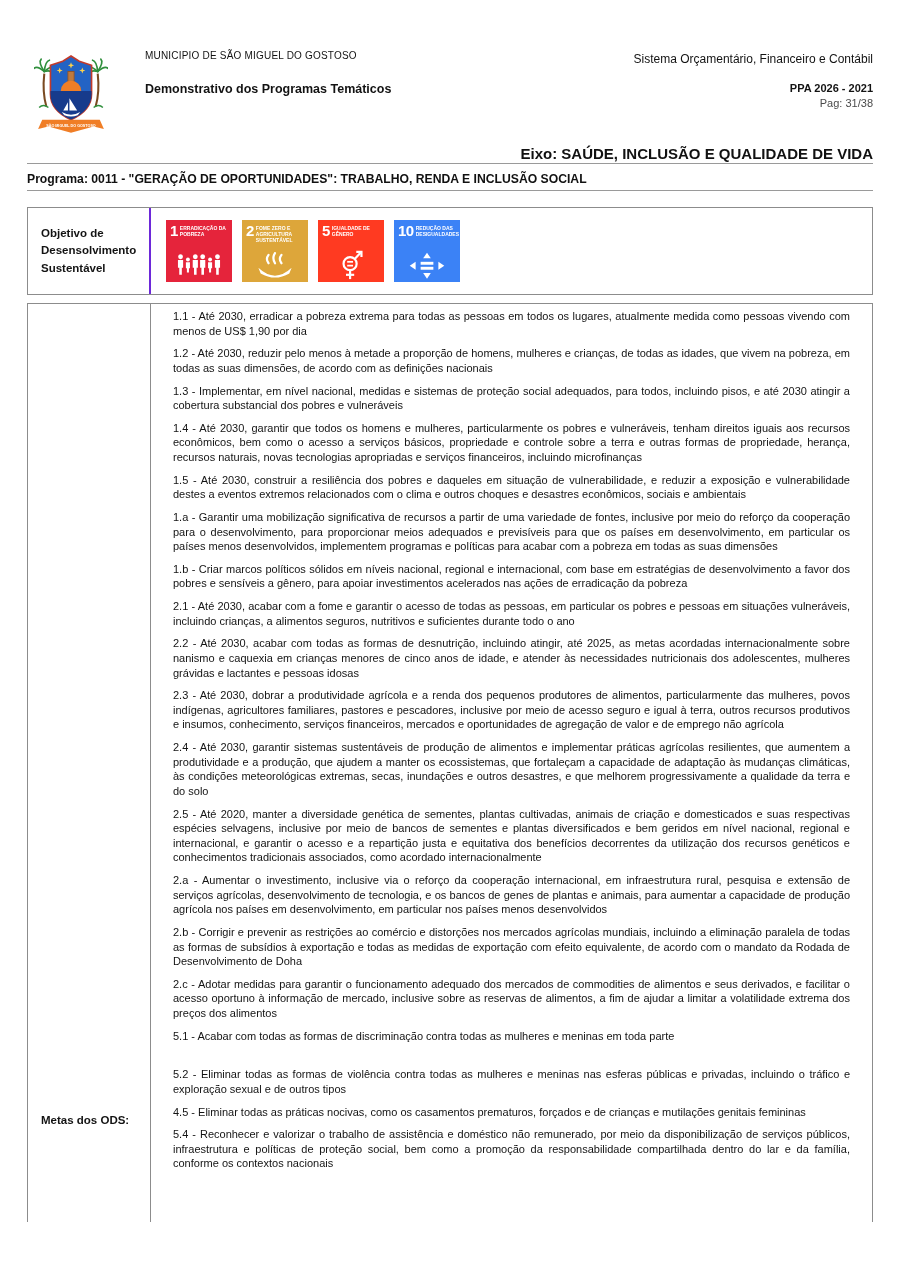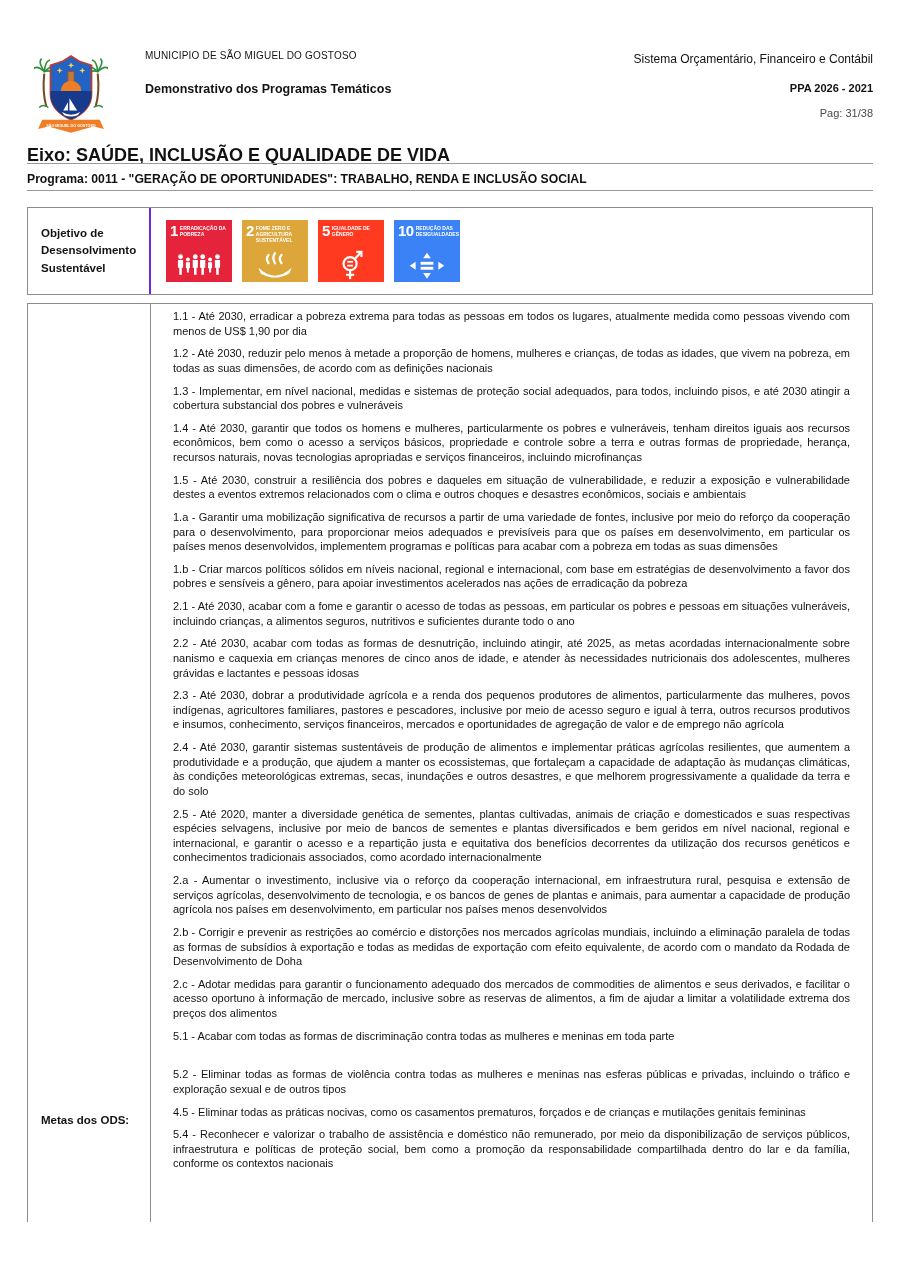--- a/index.html
+++ b/index.html
@@ -15,23 +15,23 @@
   }
 
   
   .logo { position: absolute; left: 34px; top: 42px; width: 74px; height: 96px; }
   .title-block { position: absolute; left: 145px; top: 50px; }
   .muni-title { font-size: 10px; letter-spacing: 0.2px; color: #131313; }
   .report-title { margin-top: 21px; font-weight: bold; font-size: 12.5px; color: #131313; }
   .right-block { position: absolute; right: 27px; top: 52px; text-align: right; }
   .system-name { font-size: 12px; color: #131313; }
   .ppa { margin-top: 16px; font-weight: bold; font-size: 11px; color: #131313; }
-  .pag { margin-top: 13px; font-size: 11px; color: #4a4a4a; }
-
-  .eixo-line { position: absolute; left: 27px; top: 145px; width: 846px; font-weight: bold; font-size: 18px; }
+  .pag { margin-top: 3px; font-size: 11px; color: #4a4a4a; }
+
+  .eixo-line { position: absolute; left: 27px; top: 145px; width: 846px; font-weight: bold; font-size: 15px; text-align: right; }
   .hrule { position: absolute; left: 27px; width: 846px; border-top: 1px solid #9a9a9a; height: 0; }
   .rule-1 { top: 163px; }
   .programa-line { position: absolute; left: 27px; top: 172px; width: 846px; font-weight: bold; font-size: 12.2px; }
   .rule-2 { top: 190px; }
 
   
   .ods-box {
     position: absolute; left: 27px; top: 207px; width: 846px; height: 88px;
     border: 1px solid #8c8c8c; display: flex;
   }

